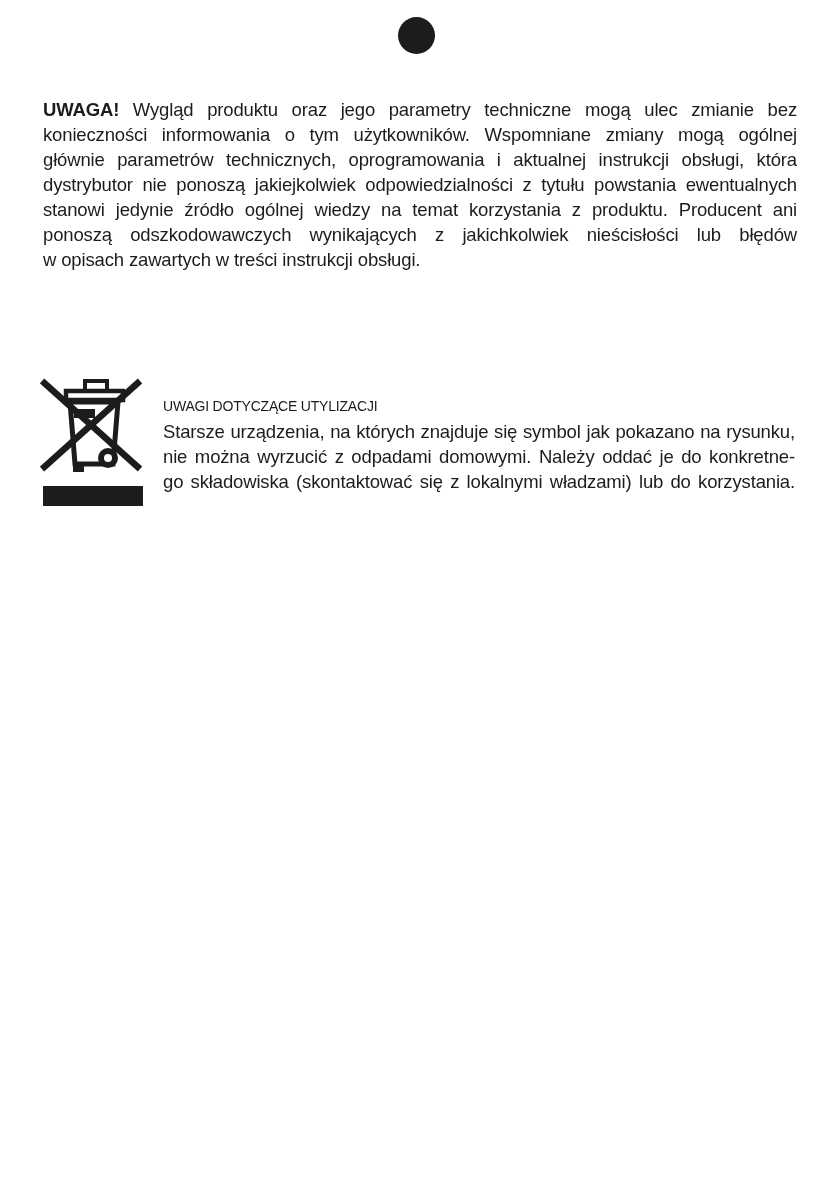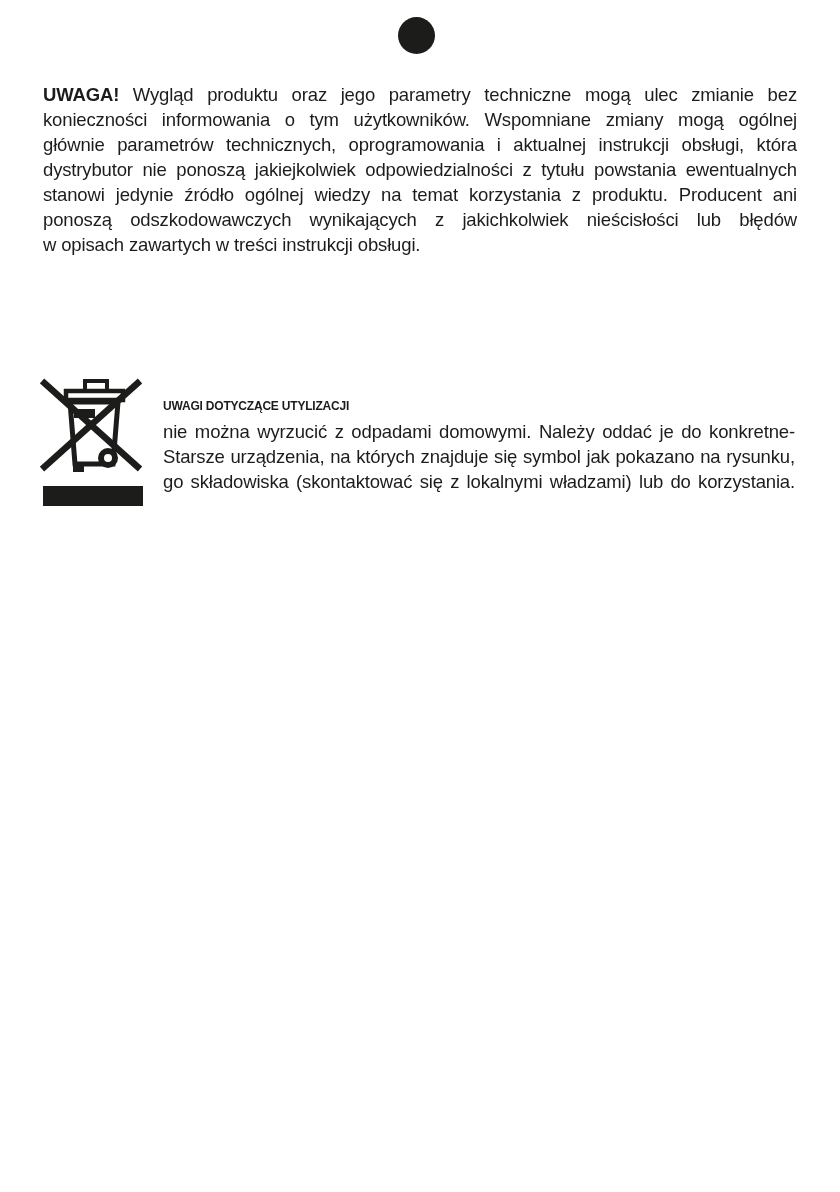--- a/index.html
+++ b/index.html
@@ -20,21 +20,21 @@
     left: 398px;
     top: 17px;
     width: 37px;
     height: 37px;
     border-radius: 50%;
     background: #1c1c1a;
   }
   .notice {
     position: absolute;
     left: 43px;
-    top: 82px;
+    top: 97px;
     width: 754px;
     font-size: 18.5px;
     line-height: 25px;
     letter-spacing: -0.15px;
   }
   .jline {
     text-align: justify;
     text-align-last: justify;
     white-space: nowrap;
     overflow: hidden;
@@ -56,22 +56,22 @@
   .disposal-text {
     position: absolute;
     left: 163px;
     top: 394px;
     width: 632px;
     font-size: 18.5px;
     line-height: 25px;
     letter-spacing: -0.15px;
   }
   .disposal-heading {
-    font-weight: 700;
-    font-size: 12px;
+    font-weight: 400;
+    font-size: 14px;
     line-height: 25px;
     letter-spacing: -0.2px;
     white-space: nowrap;
   }
 </style>
 </head>
 <body>
 
 <div class="page-dot"></div>
 
@@ -104,16 +104,16 @@
   <circle cx="68" cy="80" r="4" fill="#ffffff"></circle>
 
   <line x1="2" y1="3" x2="100" y2="91" stroke="#1c1c1a" stroke-width="6.5"></line>
   <line x1="100" y1="3" x2="2" y2="91" stroke="#1c1c1a" stroke-width="6.5"></line>
 
   <rect x="3" y="108" width="100" height="20" fill="#1c1c1a"></rect>
 </svg>
 
 <div class="disposal-text">
   <div class="disposal-heading">UWAGI DOTYCZĄCE UTYLIZACJI</div>
+  <div class="jline">Starsze urządzenia, na których znajduje się symbol jak pokazano na rysunku,</div>
   <div class="jline">nie można wyrzucić z odpadami domowymi. Należy oddać je do konkretne-</div>
-  <div class="jline">Starsze urządzenia, na których znajduje się symbol jak pokazano na rysunku,</div>
   <div class="jline">go składowiska (skontaktować się z lokalnymi władzami) lub do korzystania.</div>
 </div>
 
 </body></html>

